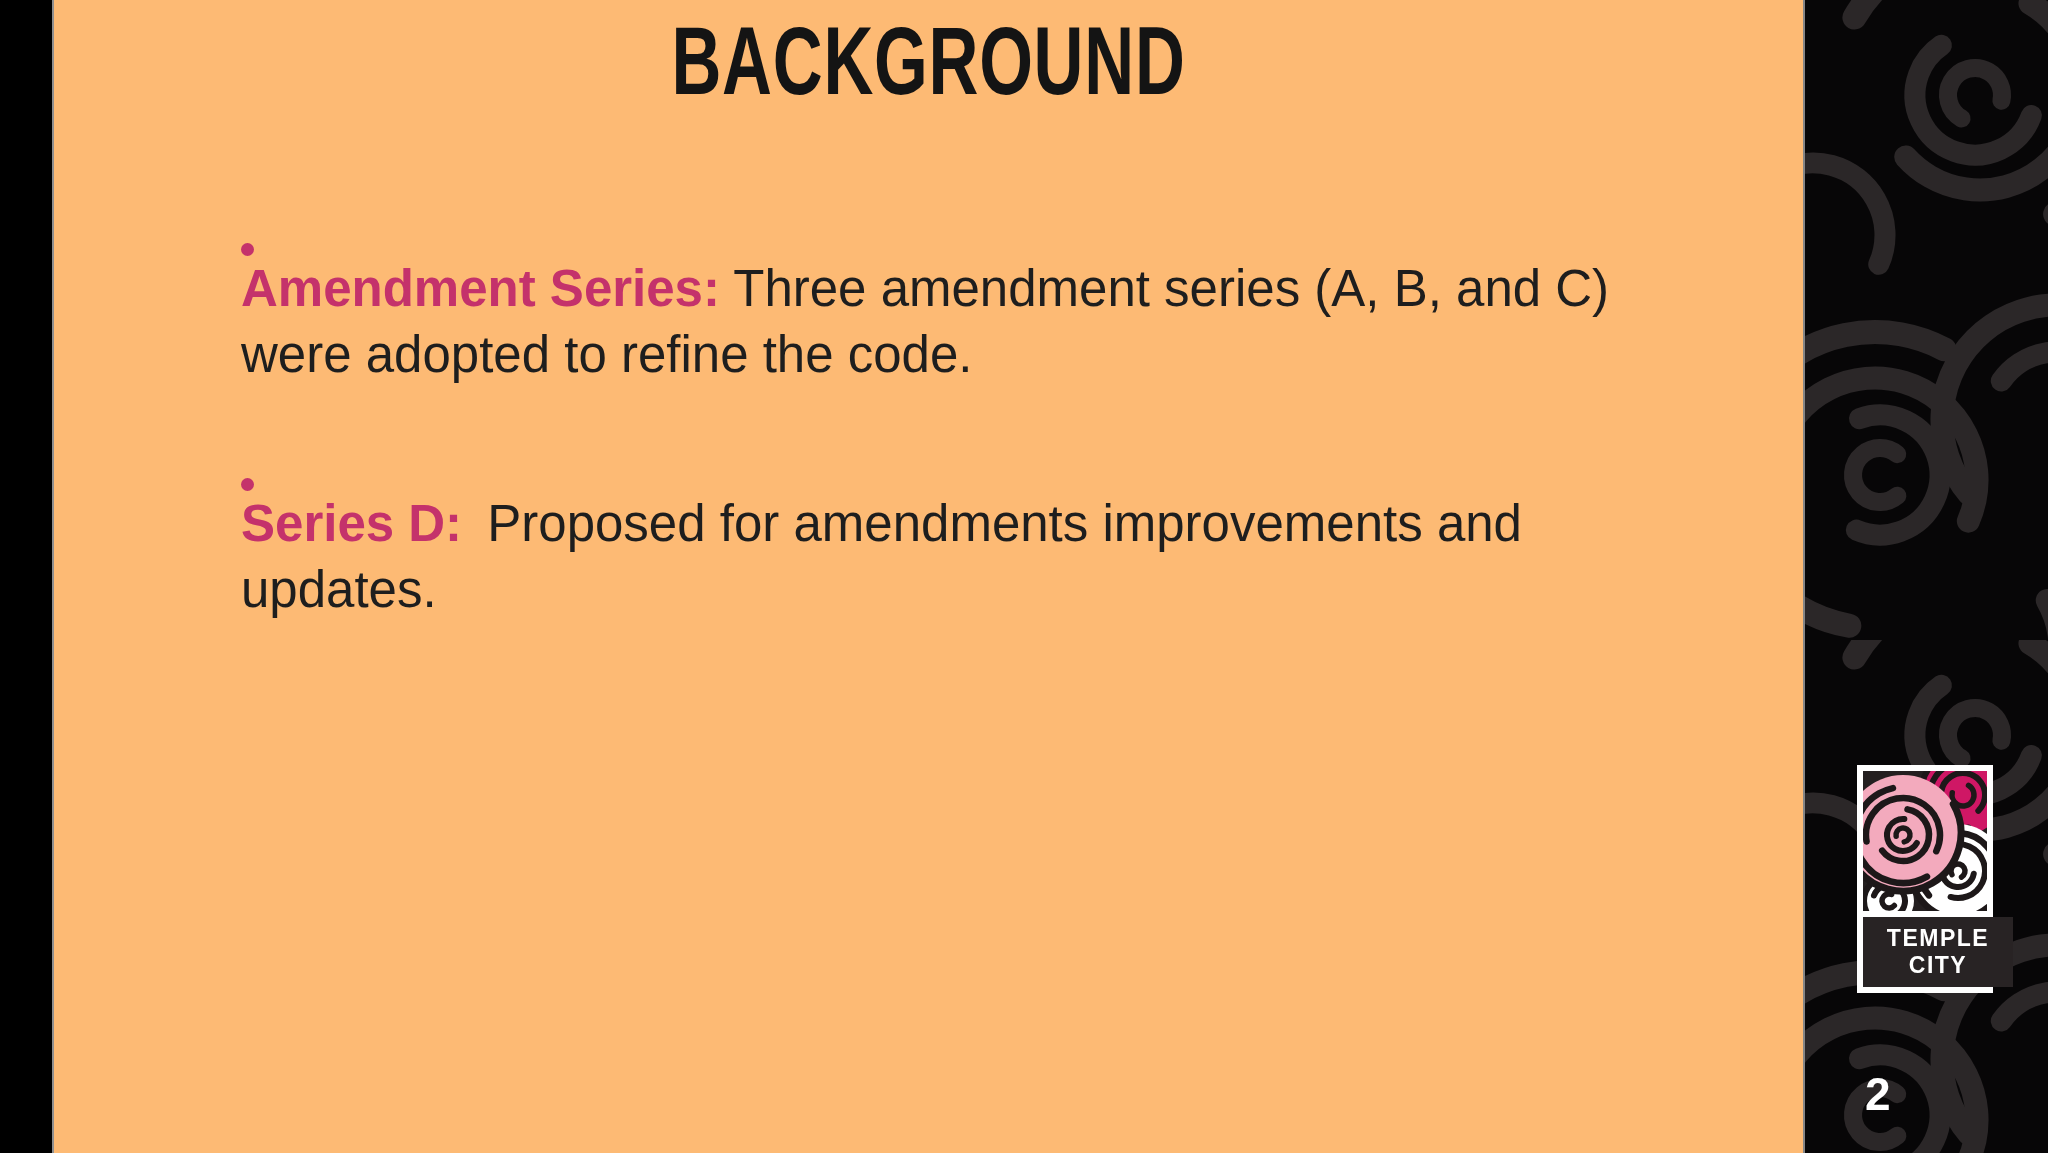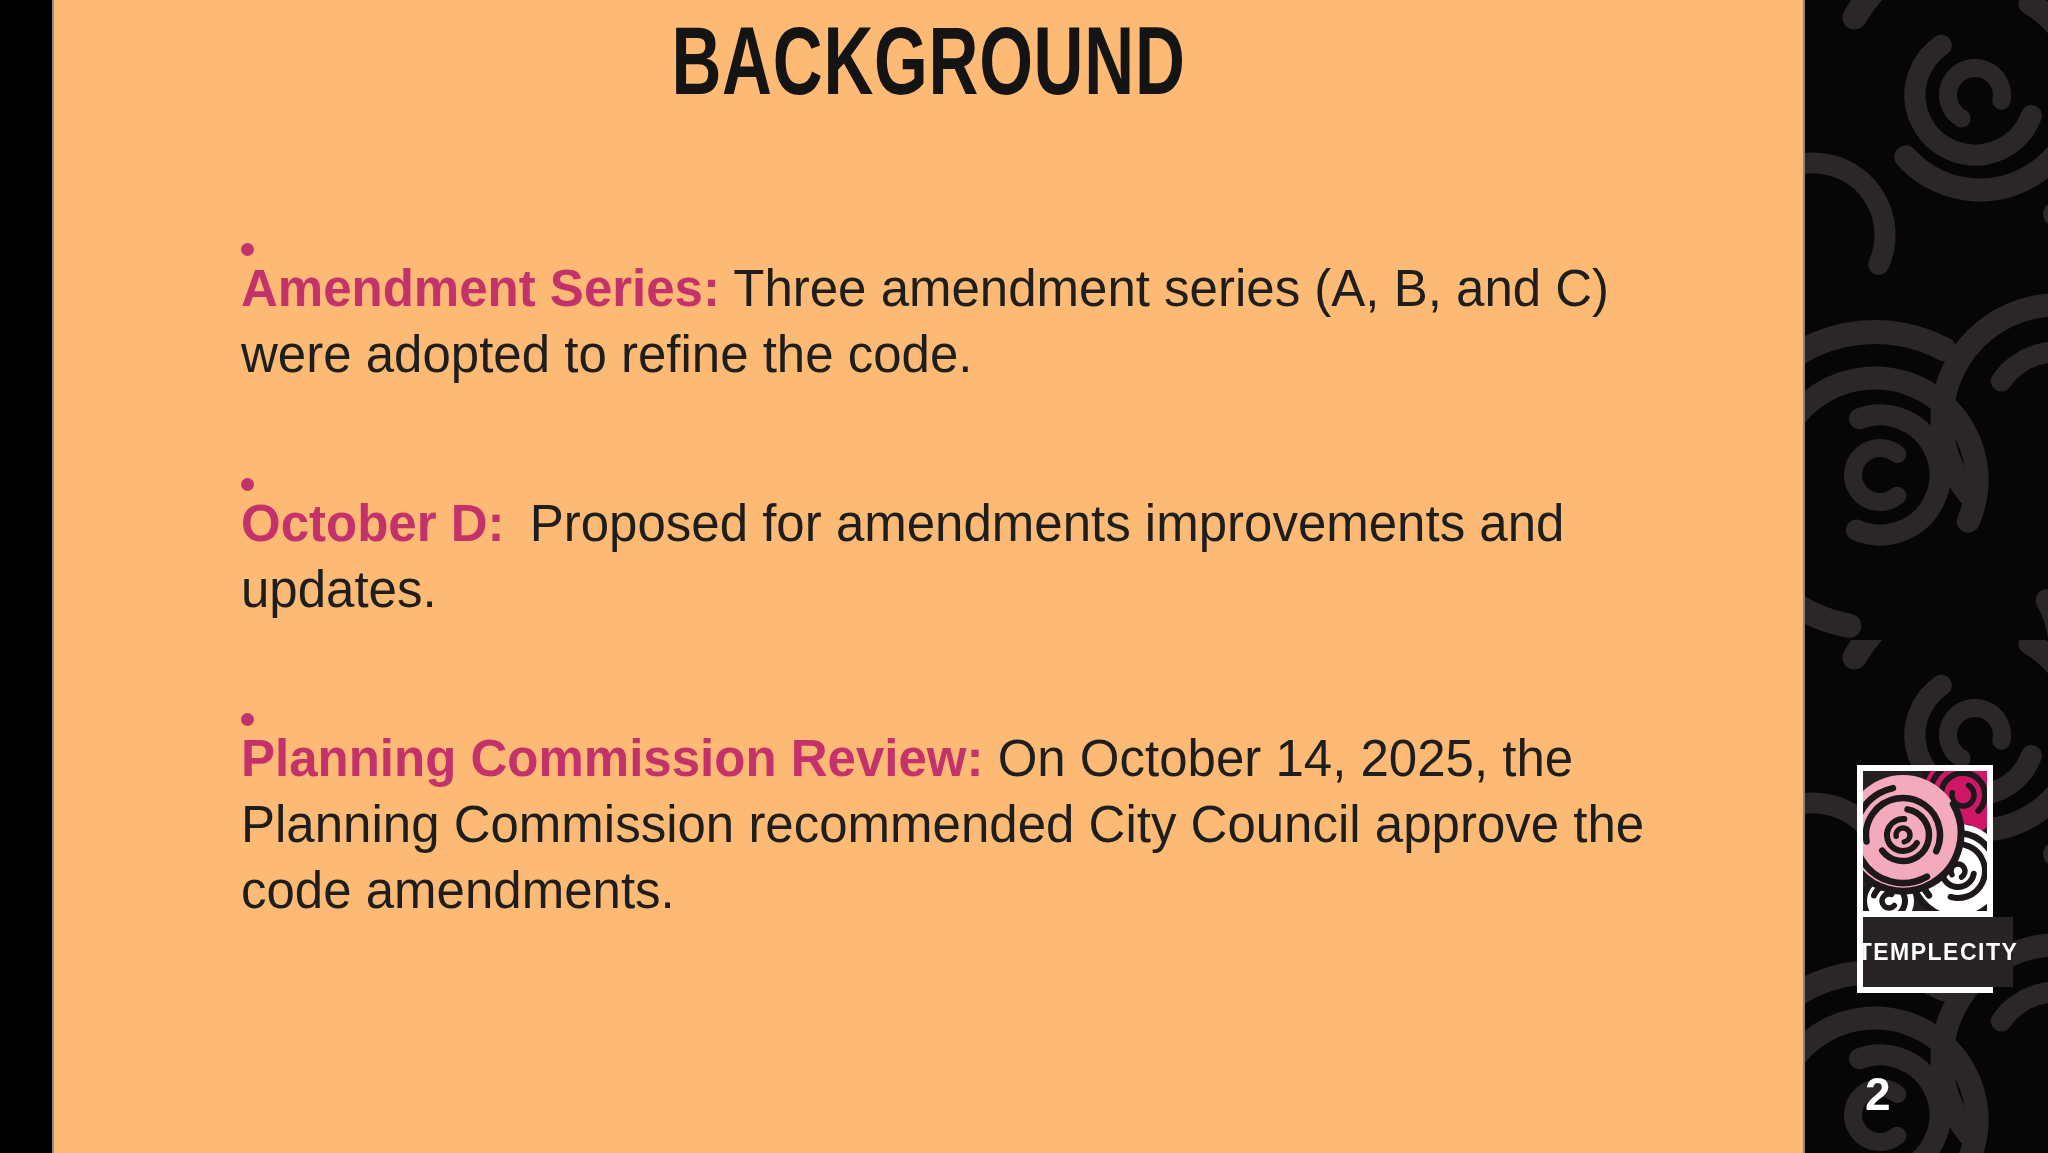--- a/index.html
+++ b/index.html
@@ -43,21 +43,21 @@
     background:#070607;border-left:2px solid #858585;box-sizing:border-box;
   }
   .pattern-svg{position:absolute;left:0;top:0;}
   .logo{
     position:absolute;left:52px;top:765px;width:136px;height:228px;
     background:#ffffff;border:6px solid #ffffff;box-sizing:border-box;
   }
   .logo-art{display:block;width:124px;height:140px;}
   .logo-textbox{
     margin-top:6px;width:150px;height:70px;background:#282324;
-    display:flex;flex-direction:row;align-items:center;justify-content:center;
+    display:flex;flex-direction:column;align-items:center;justify-content:center;
   }
   .logo-line{
     color:#ffffff;font-weight:bold;font-size:23px;line-height:27px;letter-spacing:1.5px;
   }
   .page-number{
     position:absolute;left:60px;top:1071px;
     color:#ffffff;font-weight:bold;font-size:46px;line-height:46px;
   }
 </style>
 </head>
@@ -71,29 +71,22 @@
     <li>
       <span class="dot"></span>
       <div class="bullet-text">
         <span class="lead">Amendment Series:</span>
         <span class="body-text">Three amendment series (A, B, and C) were adopted to refine the code.</span>
       </div>
     </li>
     <li>
       <span class="dot"></span>
       <div class="bullet-text">
-        <span class="lead">October D:</span>
+        <span class="lead">Series D:</span>
         <span class="body-text">Proposed for amendments improvements and updates.</span>
-      </div>
-    </li>
-    <li>
-      <span class="dot"></span>
-      <div class="bullet-text">
-        <span class="lead">Planning Commission Review:</span>
-        <span class="body-text">On October 14, 2025, the Planning Commission recommended City Council approve the code amendments.</span>
       </div>
     </li>
   </ul>
 </div>
 
 <div class="right-panel">
   <svg class="pattern-svg" width="243" height="1153" viewBox="0 0 243 1153">
     <defs>
       <pattern id="cam" patternUnits="userSpaceOnUse" width="243" height="640">
         <g fill="none" stroke="#2B2728" stroke-linecap="round">

